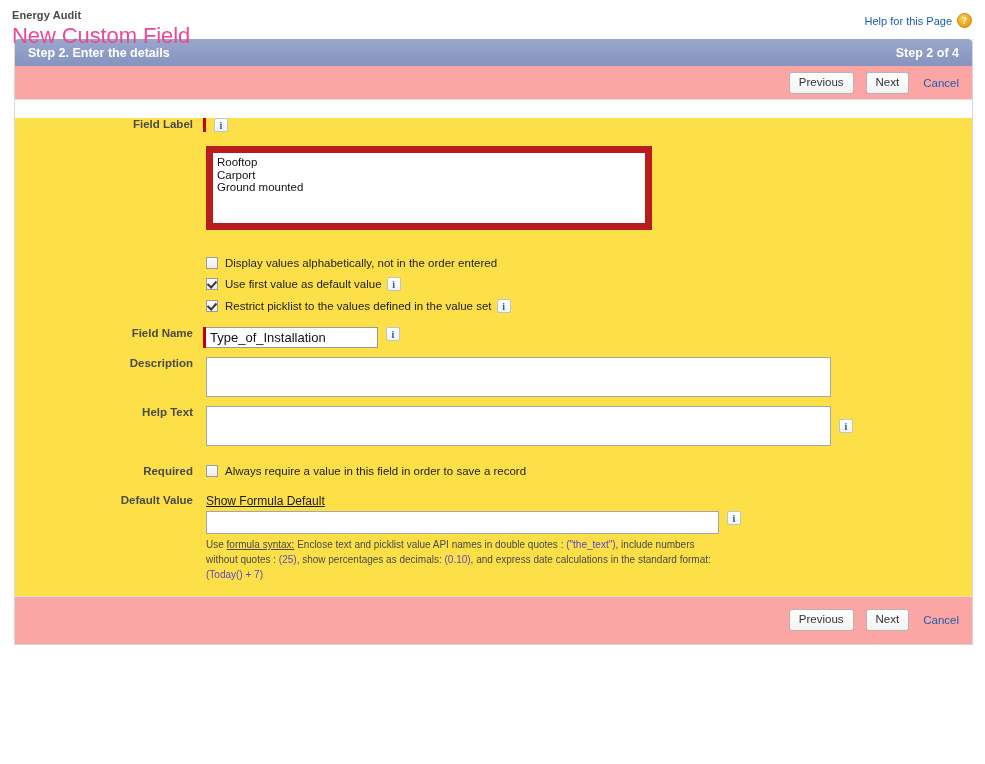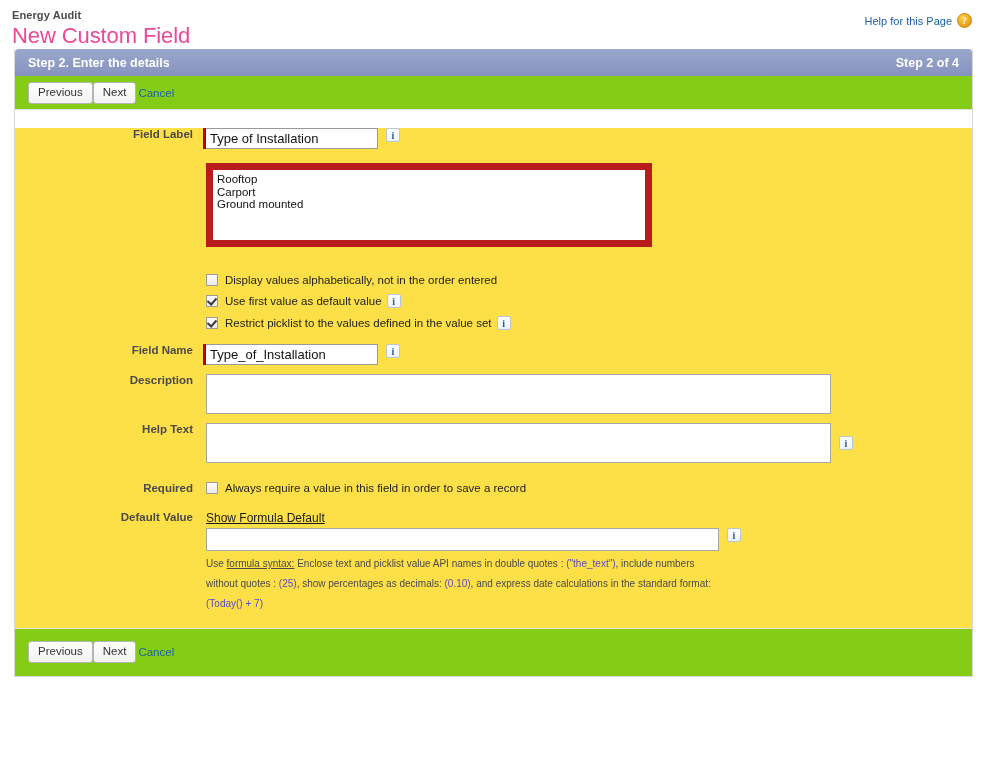--- a/index.html
+++ b/index.html
@@ -13,21 +13,21 @@
     font-family: "Liberation Sans", sans-serif;
     font-size: 12px;
     color: #222222;
     overflow: hidden;
   }
 
   
   .page-header {
     position: relative;
     padding: 9px 0 0 12px;
-    height: 49px;
+    height: 39px;
     box-sizing: border-box;
   }
   .breadcrumb {
     font-size: 11px;
     font-weight: bold;
     color: #4a4a4a;
     letter-spacing: .1px;
     line-height: 13px;
   }
   .page-title {
@@ -84,27 +84,27 @@
     justify-content: space-between;
     padding: 8px 13px;
     box-sizing: border-box;
     color: #ffffff;
     font-size: 12.5px;
     font-weight: bold;
   }
   .step-bar .right { font-size: 12.5px; }
 
   .btn-bar {
-    background: #84cc16;
+    background: #fca5a5;
     border-bottom: 1px solid #e2e2e2;
     padding: 7px 13px;
     display: flex;
-    justify-content: flex-start;
-    align-items: center;
-    gap: 0;
+    justify-content: flex-end;
+    align-items: center;
+    gap: 12px;
     box-sizing: border-box;
     height: 34px;
   }
   .btn-bar.bottom {
     border-bottom: none;
     border-top: 1px solid #e2e2e2;
     height: 48px;
     align-items: center;
     padding-top: 10px;
     padding-bottom: 12px;
@@ -303,21 +303,21 @@
     font-family: "Liberation Sans", sans-serif;
     font-size: 12px;
     padding: 2px 4px;
     box-sizing: border-box;
     outline: none;
     display: block;
   }
   .hint {
     font-size: 10px;
     color: #4a4a4a;
-    line-height: 20px;
+    line-height: 15px;
     width: 512px;
     margin-top: 3px;
   }
   .hint u { text-decoration: underline; }
   .code { color: #5a48c8; }
 
   .spacer-xs { height: 6px; }
 </style>
 </head>
 <body>
@@ -343,21 +343,20 @@
     <button class="btn">Next</button>
     <a class="cancel-link" href="#">Cancel</a>
   </div>
 
   <div class="form-body">
 
     <div class="row" style="margin-top:18px;">
       <div class="label-cell">Field Label</div>
       <div class="field-cell">
         <span class="req-bar"></span>
-        <input class="text-input" type="text" value="Type of Installation" style="">
         <span class="info-icon">i</span>
       </div>
     </div>
 
 
     <div class="row" style="margin-top:14px;">
       <div class="label-cell"></div>
       <div class="field-cell" style="padding-left:3px;">
         <textarea class="values-textarea" style="">Rooftop
 Carport

